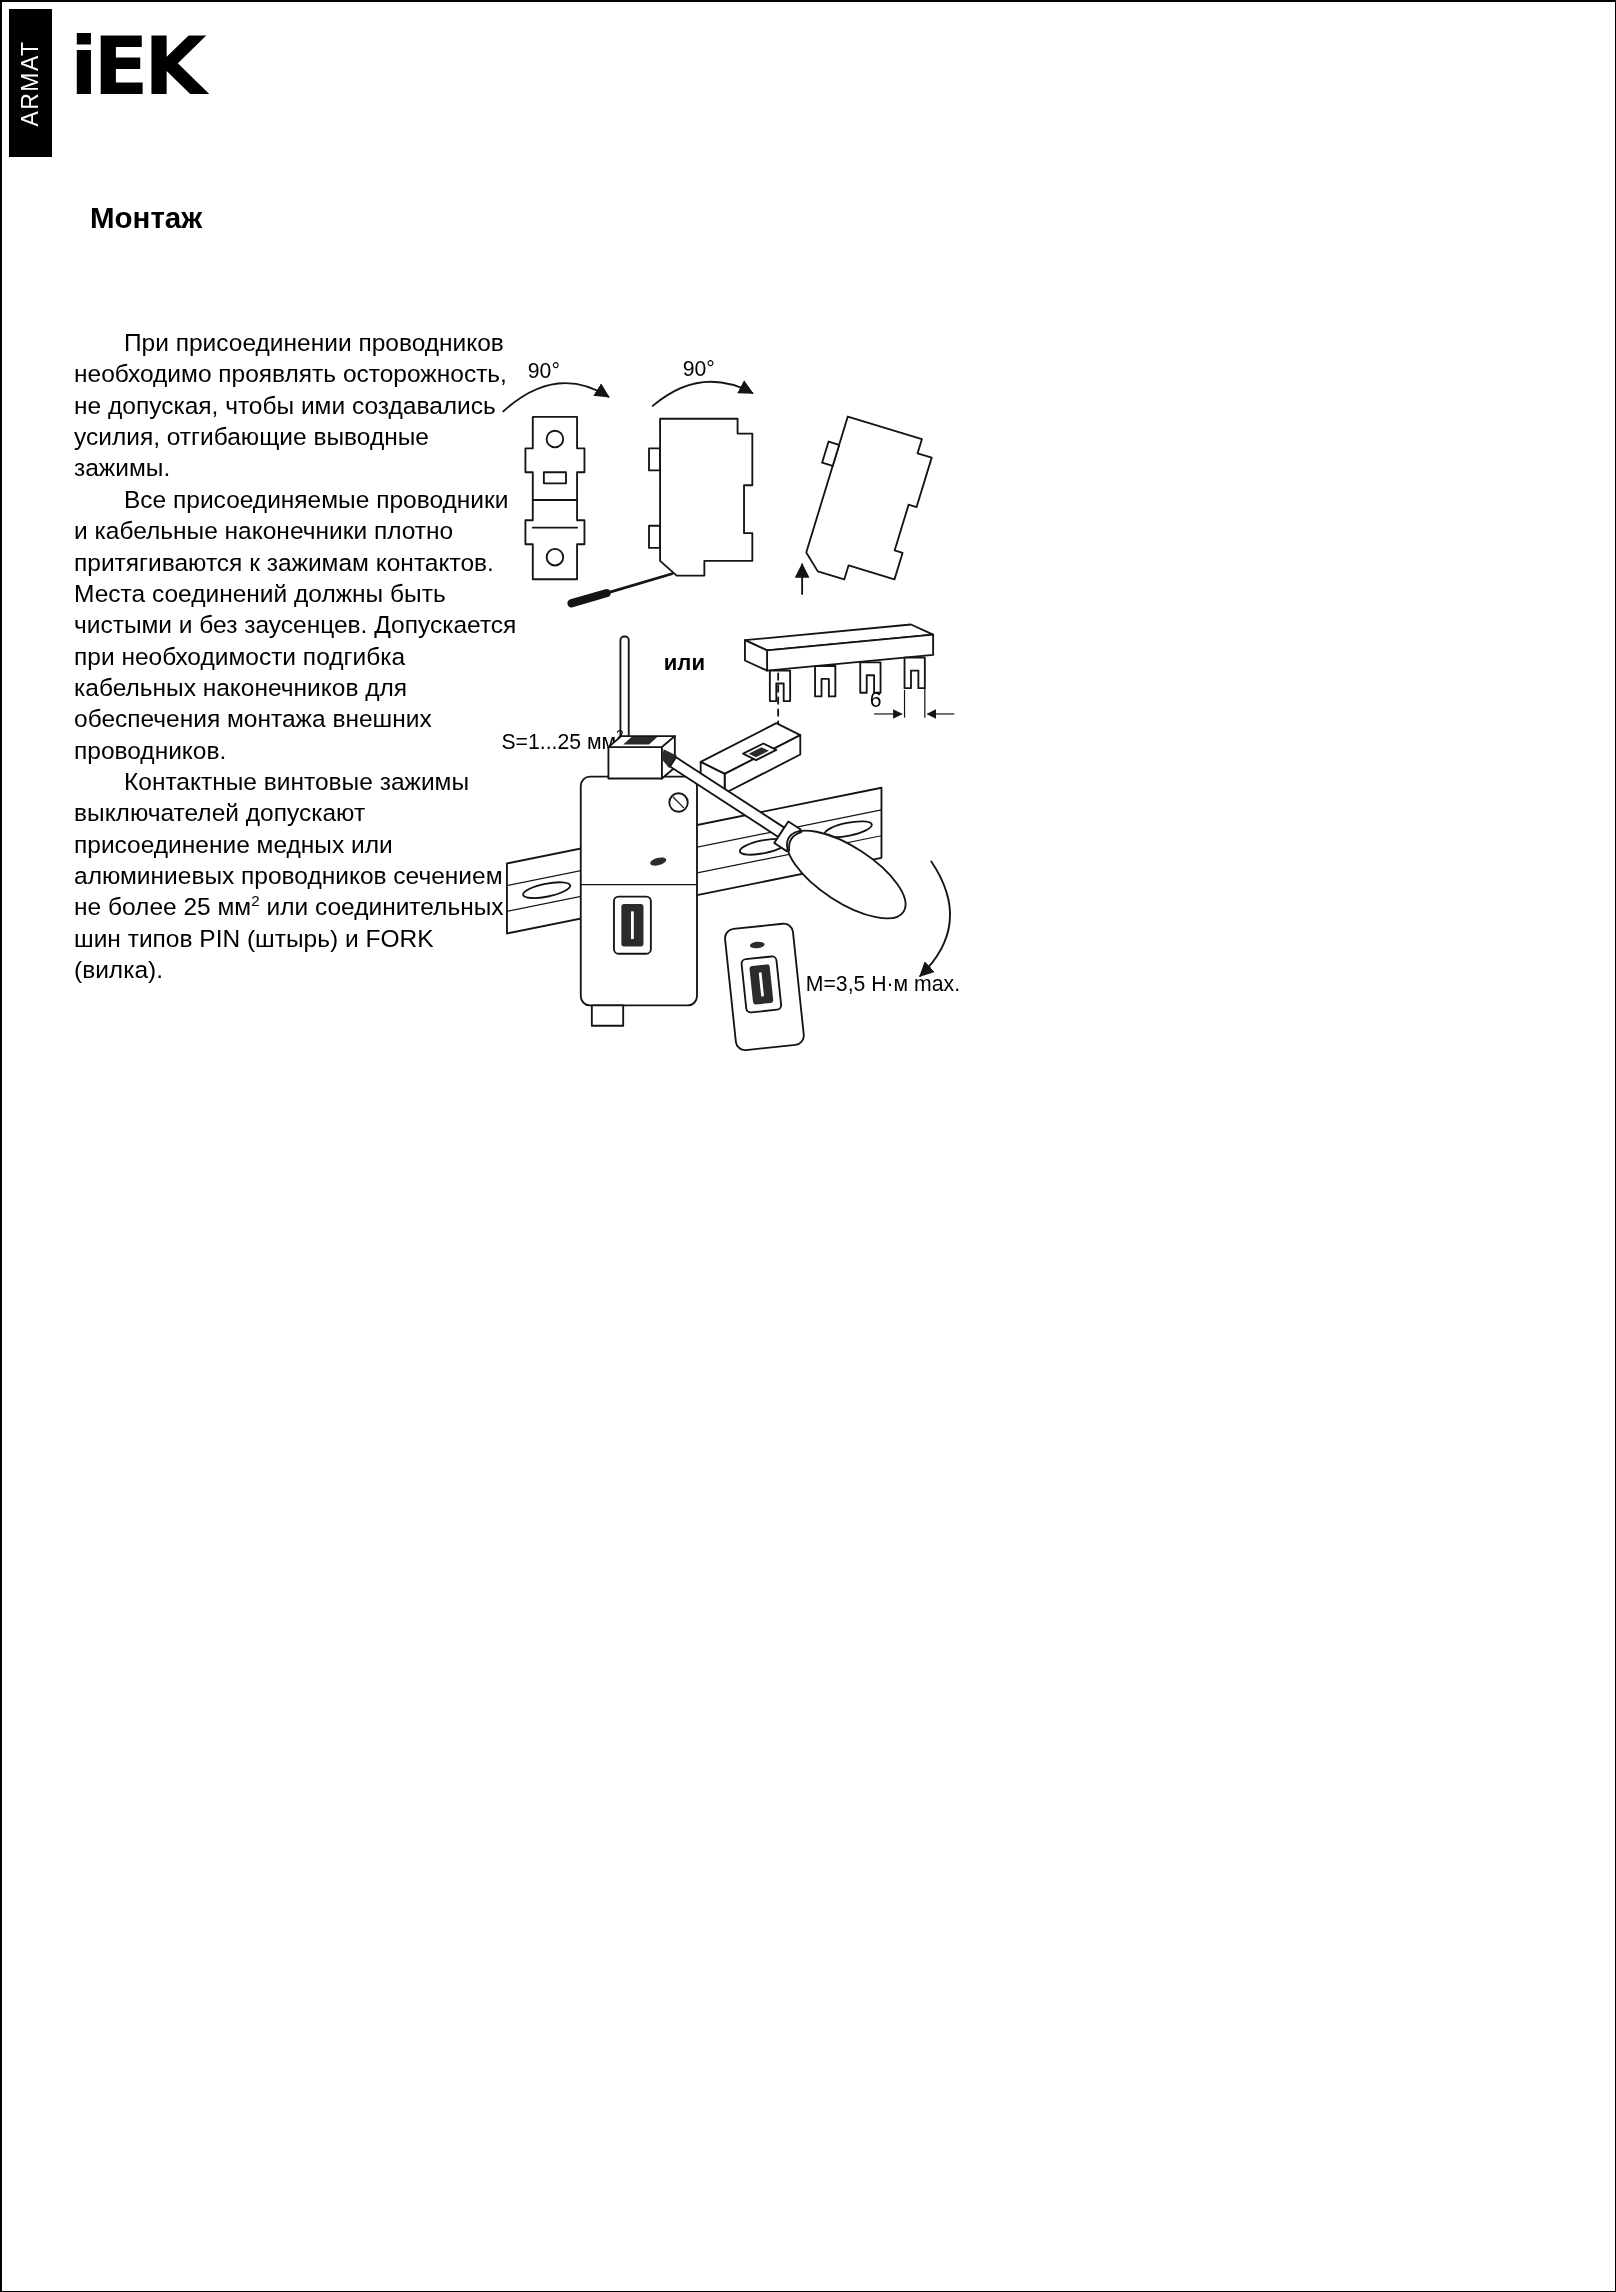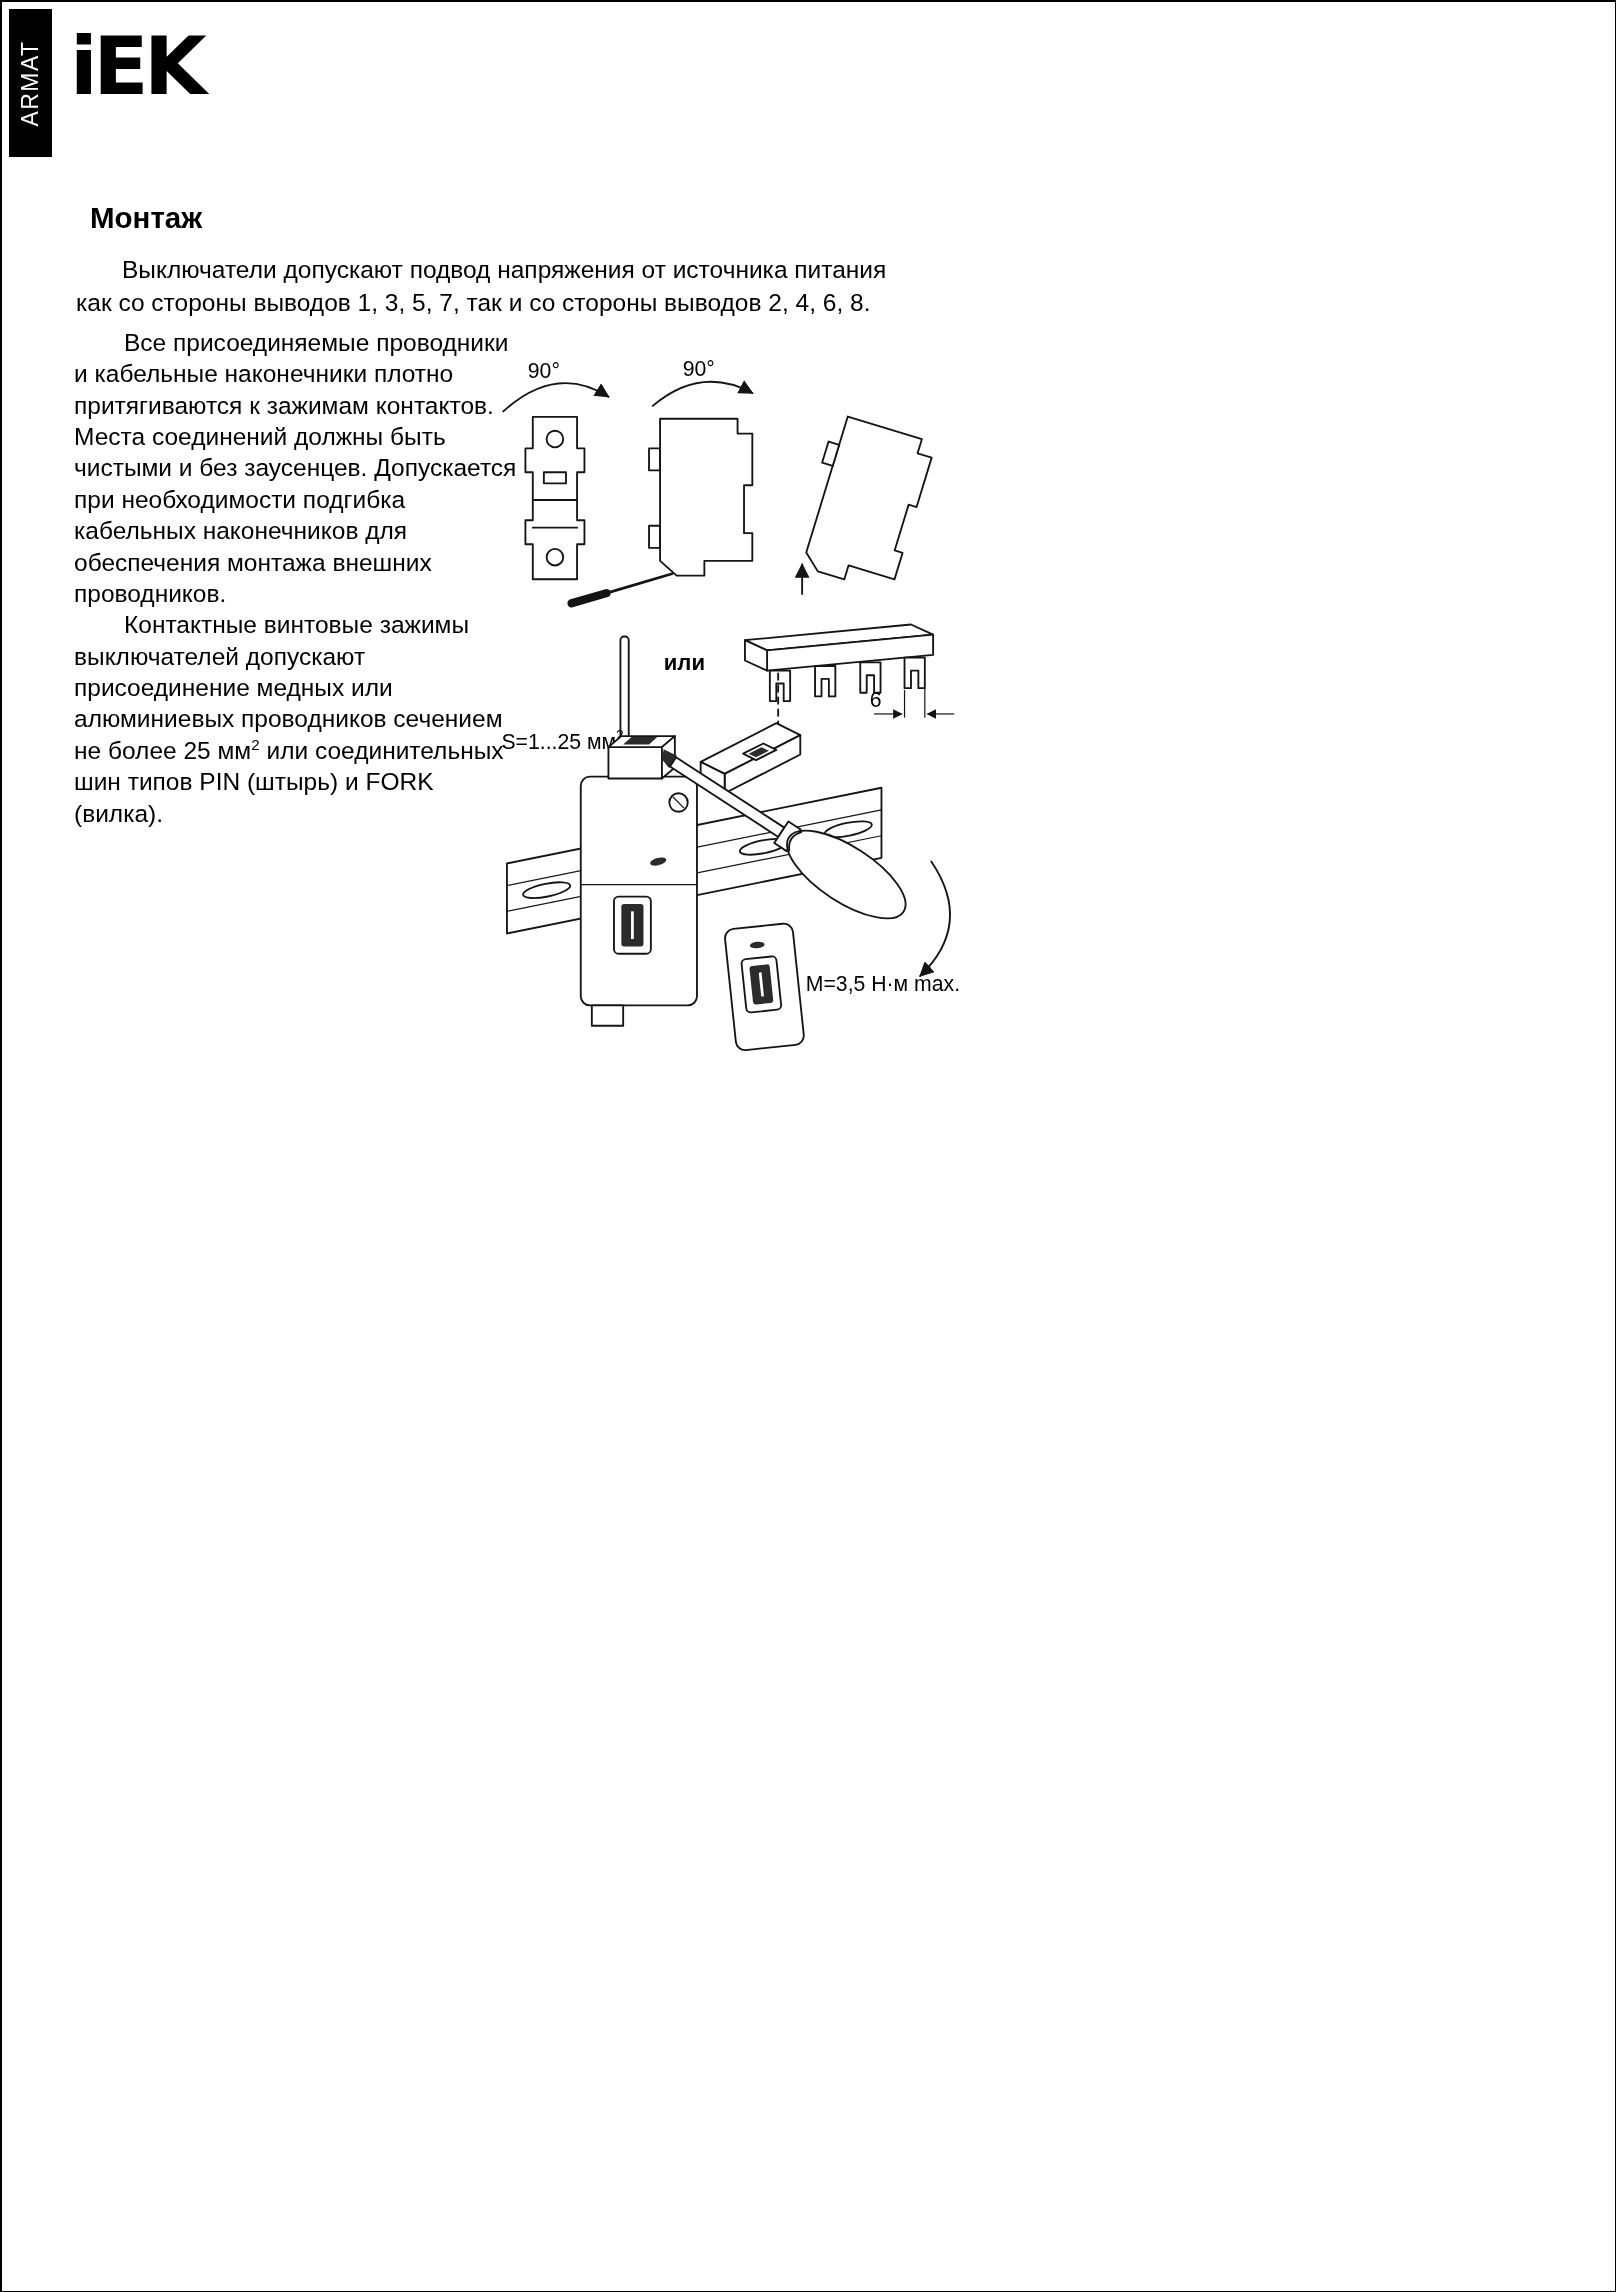--- a/index.html
+++ b/index.html
@@ -81,23 +81,23 @@
 <div class="page">
 
   <div class="armat-bar">
     <span class="armat-text">ARMAT</span>
   </div>
 
   <div class="logo">iEK</div>
 
   <h1 class="title">Монтаж</h1>
 
-  <p class="intro">Выключатели допускают подвод напряжения от источника питания как со стороны выводов 1, 3, 5, 7, так и со стороны выводов 2, 4, 6, 8.</p>
 
   <div class="body-col">
+    <p>При присоединении проводников необходимо проявлять осторожность, не допуская, чтобы ими создавались усилия, отгибающие выводные зажимы.</p>
     <p>Все присоединяемые проводники и кабельные наконечники плотно притягиваются к зажимам контактов. Места соединений должны быть чистыми и без заусенцев. Допускается при необходимости подгибка кабельных наконечников для обеспечения монтажа внешних проводников.</p>
     <p><span>Контактные винтовые зажимы выключателей допускают присоединение медных или алюминиевых проводников сечением не более 25 мм</span><sup>2</sup><span> или соединительных шин типов PIN (штырь) и FORK (вилка).</span></p>
   </div>
 
   <svg class="figure" viewBox="0 0 560 812" aria-hidden="true">
     <defs>
       <marker id="arr" viewBox="0 0 10 10" refX="9" refY="5" markerWidth="8" markerHeight="8" orient="auto-start-reverse">
         <path d="M0,0 L10,5 L0,10 z" fill="#141414"></path>
       </marker>
     </defs>

